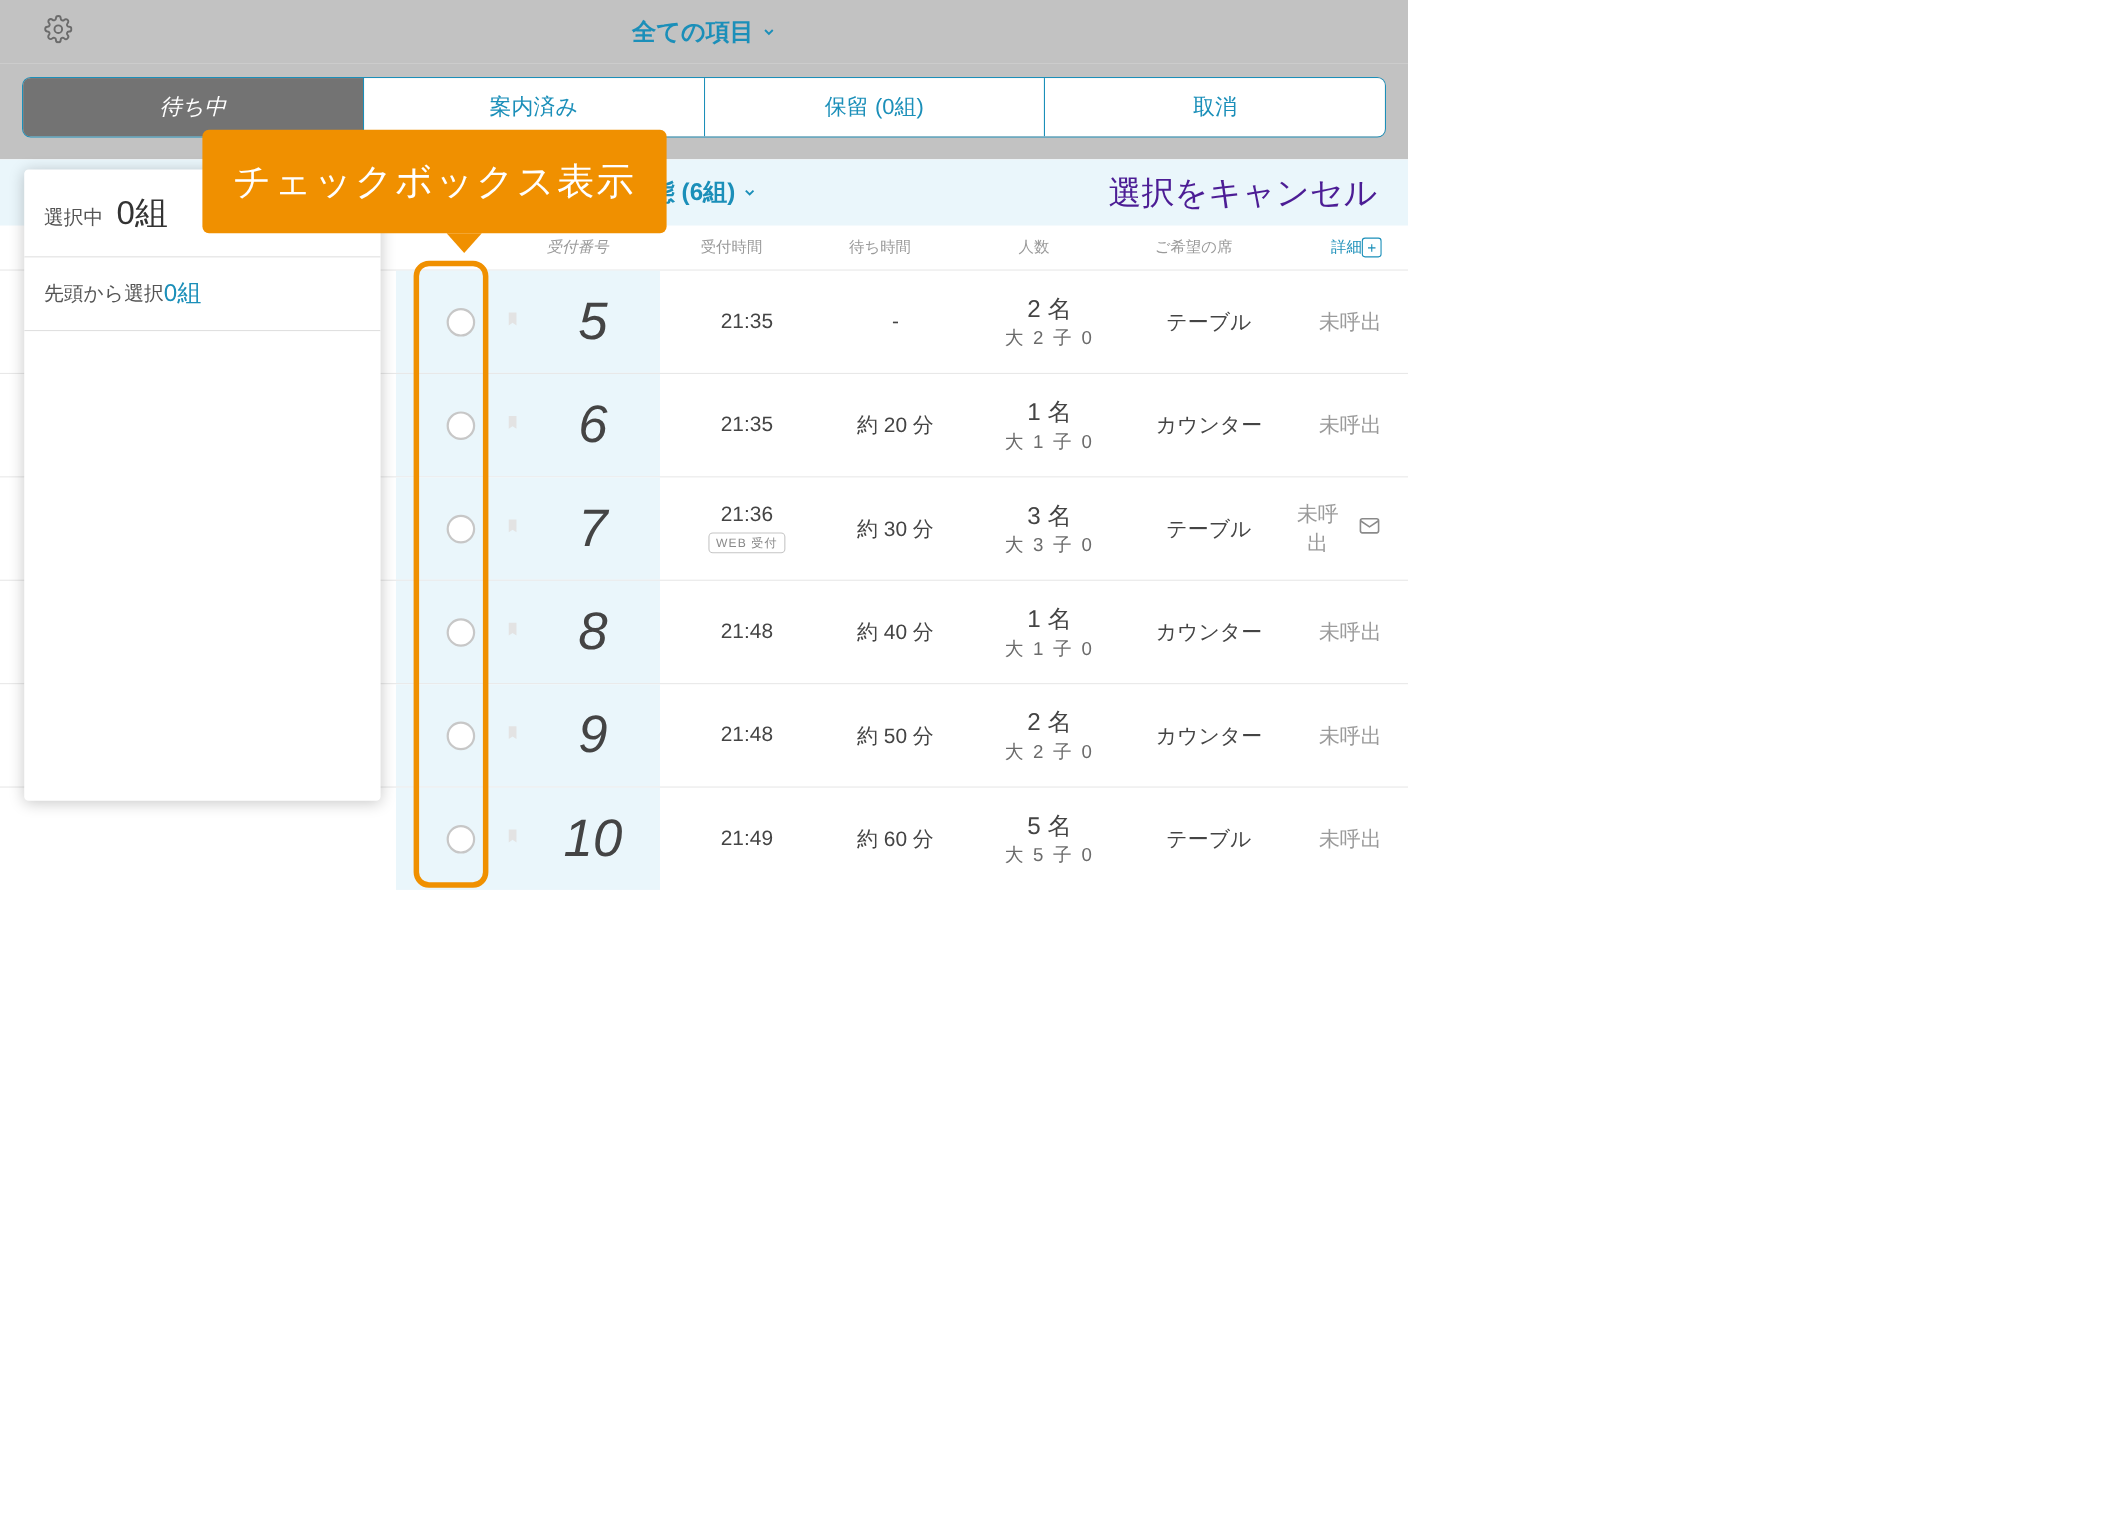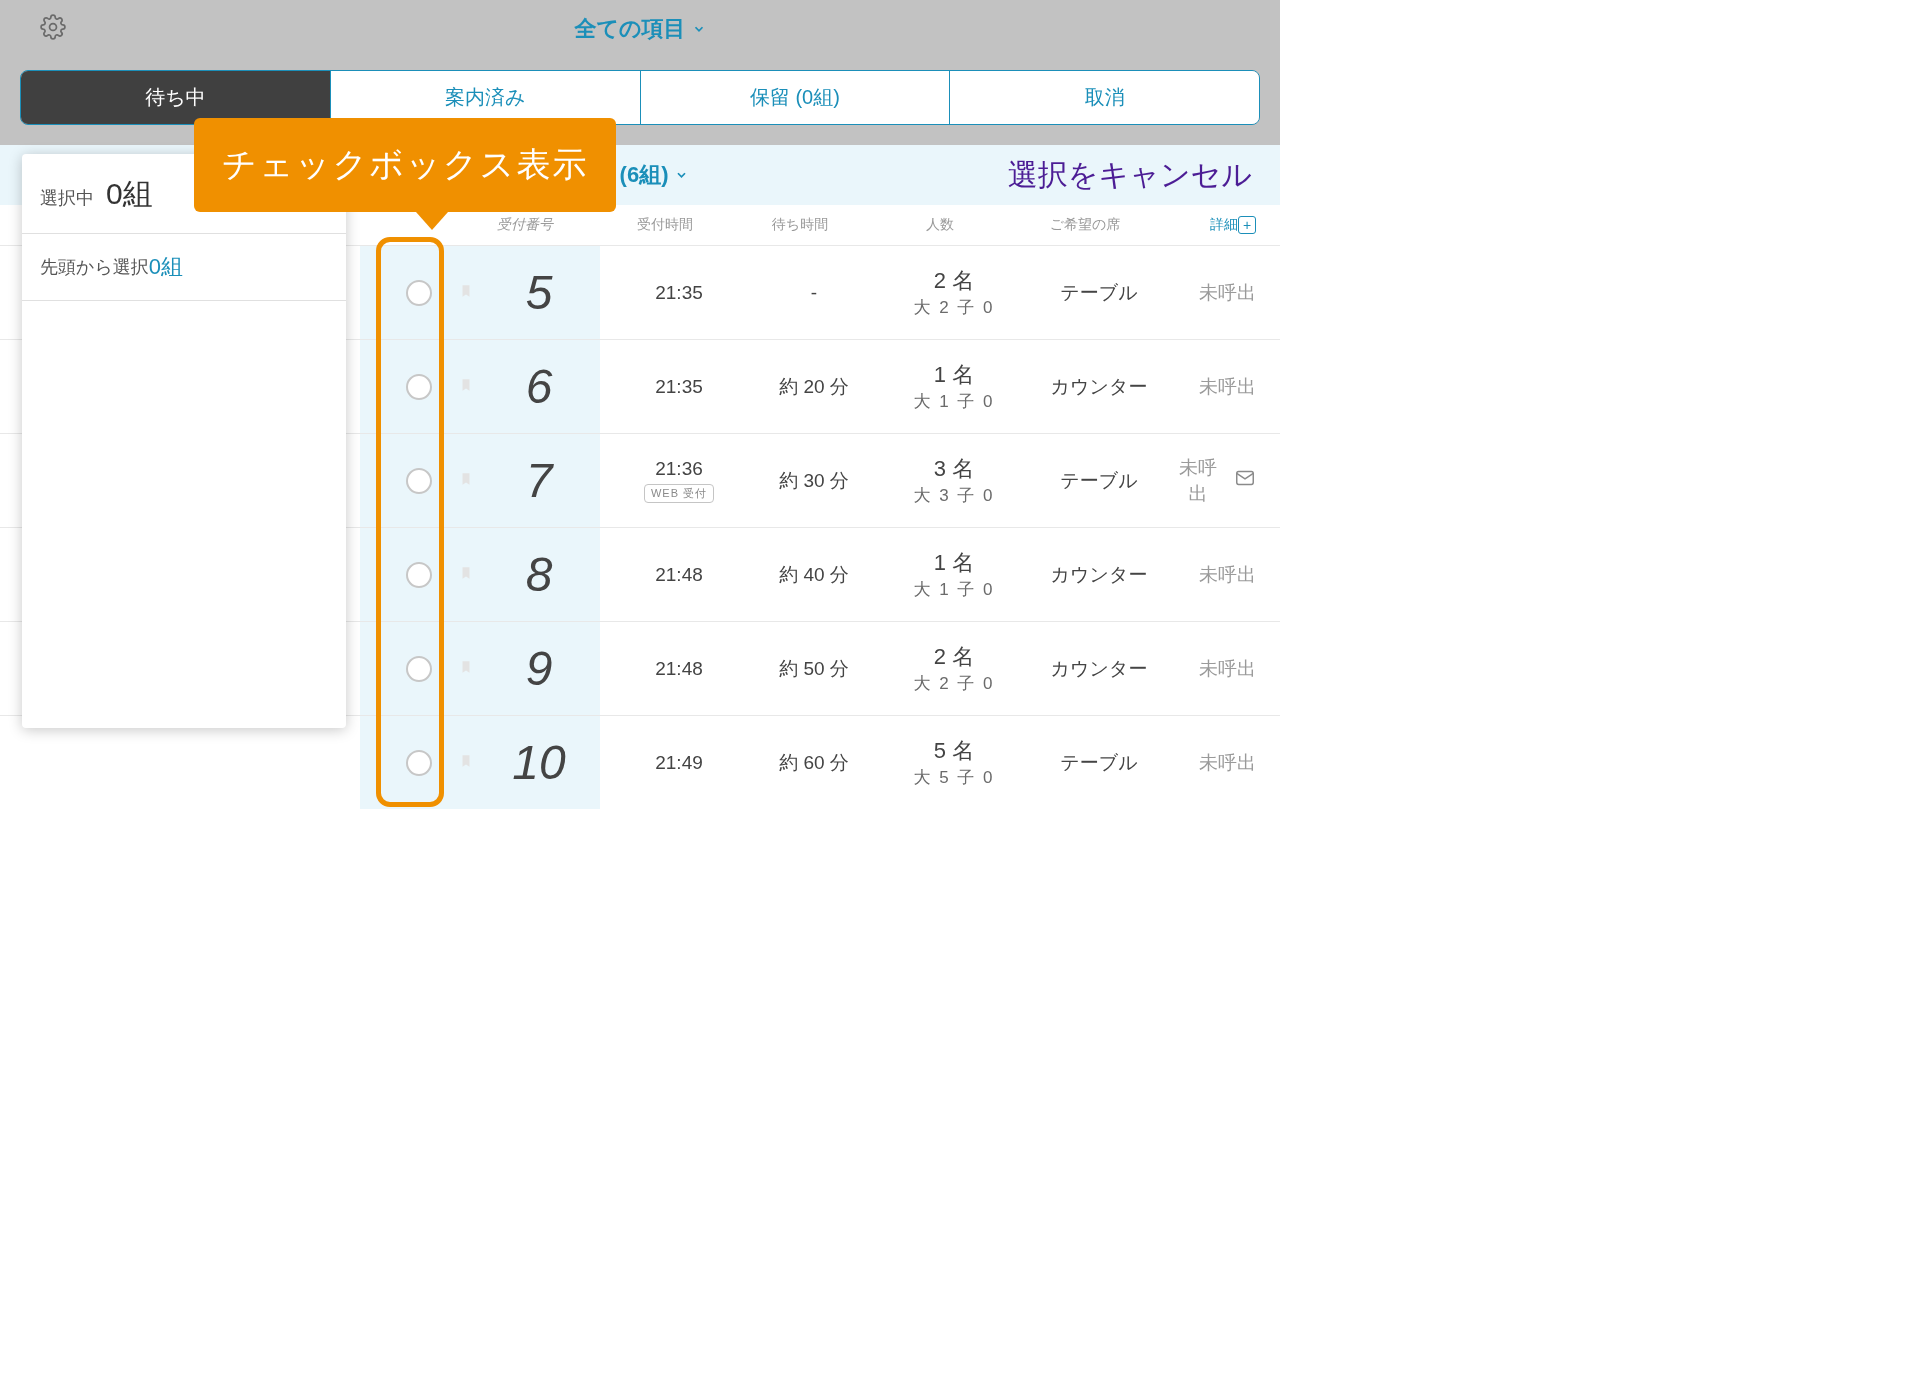--- a/index.html
+++ b/index.html
@@ -47,21 +47,21 @@
   .tab {
     flex: 1;
     text-align: center;
     padding: 13px 0;
     font-size: 20px;
     color: #1b8fb9;
     background: #fff;
     border-right: 1px solid #1b8fb9;
   }
   .tab:last-child { border-right: none; }
-  .tab.active { background: #404040; color: #fff; }
+  .tab.active { background: #737373; color: #fff; font-style: italic; }
 
   
   .body-area {
     background: #fff;
     position: relative;
   }
 
   
   .status-strip {
     height: 60px;
@@ -203,21 +203,21 @@
     align-items: center;
     color: #555;
     font-size: 18px;
     border-bottom: 1px solid #e0e0e0;
   }
   .sel-row .blue { color: #1b8fb9; font-size: 22px; font-weight: 500; }
 
   
   .orange-callout {
     position: absolute;
-    left: 194px;
+    left: 184px;
     top: 118px;
     z-index: 30;
     background: #f09000;
     color: #fff;
     font-size: 34px;
     font-weight: 500;
     padding: 24px 28px;
     border-radius: 6px;
     letter-spacing: 2px;
   }

